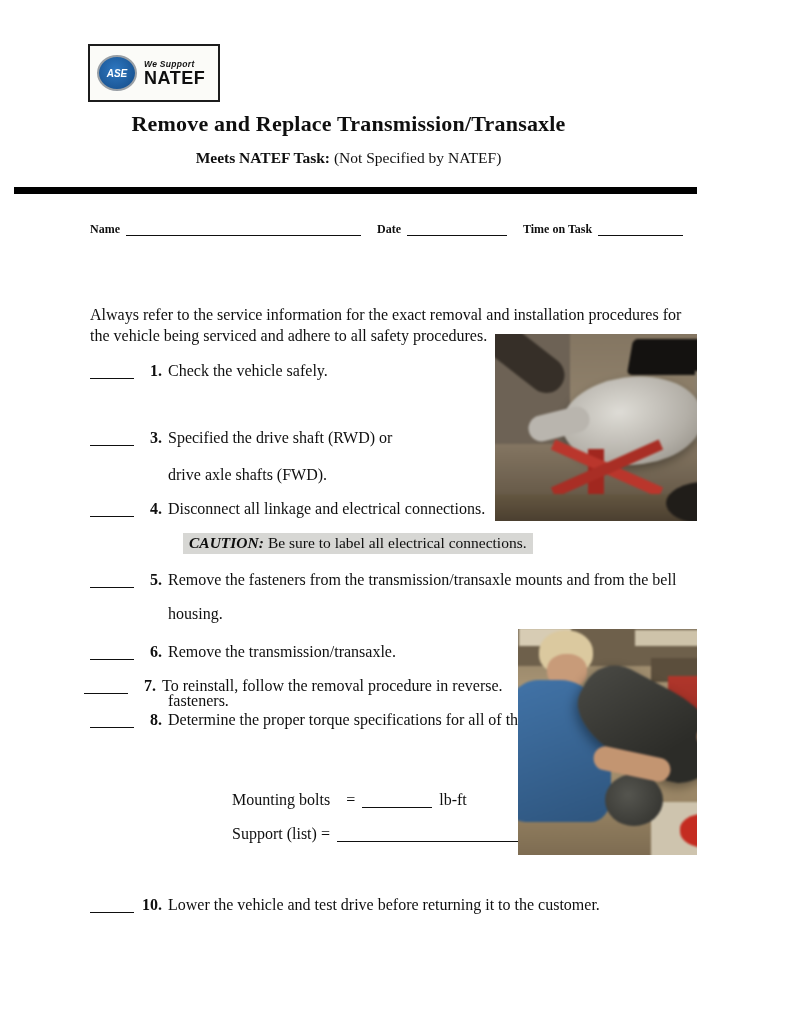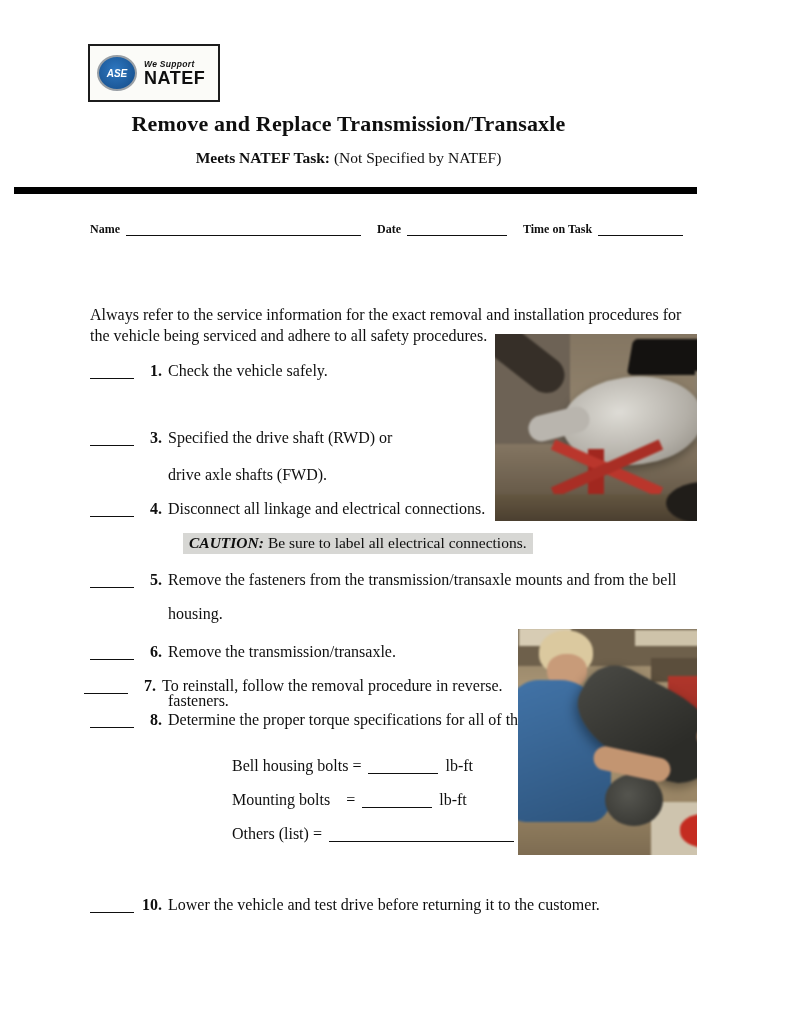--- a/index.html
+++ b/index.html
@@ -106,28 +106,25 @@
 
   <div class="abs step" style="left:84px;top:677px;">
     <span class="blank"></span><span class="num">7.</span><span>To reinstall, follow the removal procedure in reverse.</span>
   </div>
 
   <div class="abs step" style="left:90px;top:711px;">
     <span class="blank"></span><span class="num">8.</span><span>Determine the proper torque specifications for all of the</span>
   </div>
   <div class="abs cont" style="left:168px;top:692px;">fasteners.</div>
 
-  <div class="abs torque" style="left:232px;top:757px;">
-    <span class="pre">Bell housing bolts =</span><span class="blank"></span><span>lb-ft</span>
-  </div>
   <div class="abs torque" style="left:232px;top:791px;">
     <span class="pre">Mounting bolts    =</span><span class="blank"></span><span>lb-ft</span>
   </div>
   <div class="abs torque" style="left:232px;top:825px;">
-    <span class="pre">Others (list) =</span><span class="blank" style="width:185px;"></span><span></span>
+    <span class="pre">Support (list) =</span><span class="blank" style="width:185px;"></span><span></span>
   </div>
 
 
   <div class="abs step" style="left:90px;top:896px;">
     <span class="blank"></span><span class="num">10.</span><span>Lower the vehicle and test drive before returning it to the customer.</span>
   </div>
 
   <div class="abs photo" style="left:495px;top:334px;width:250px;height:187px;">
     <div class="ph-art">
       <div class="sh" style="inset:0;background:linear-gradient(180deg,#84755f,#94846c 45%,#6d5f4c 80%,#564a3a);"></div>

